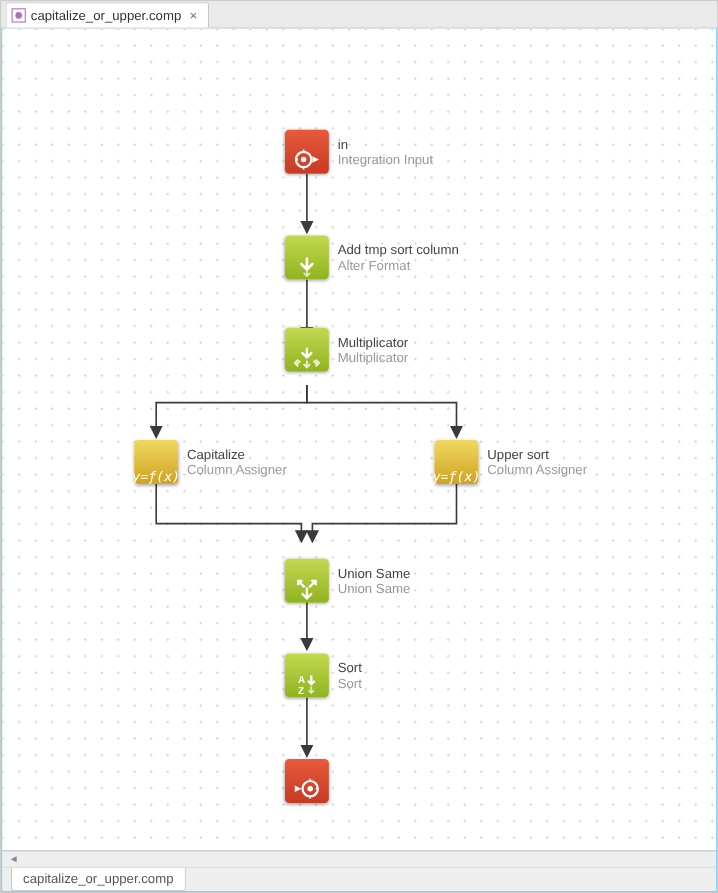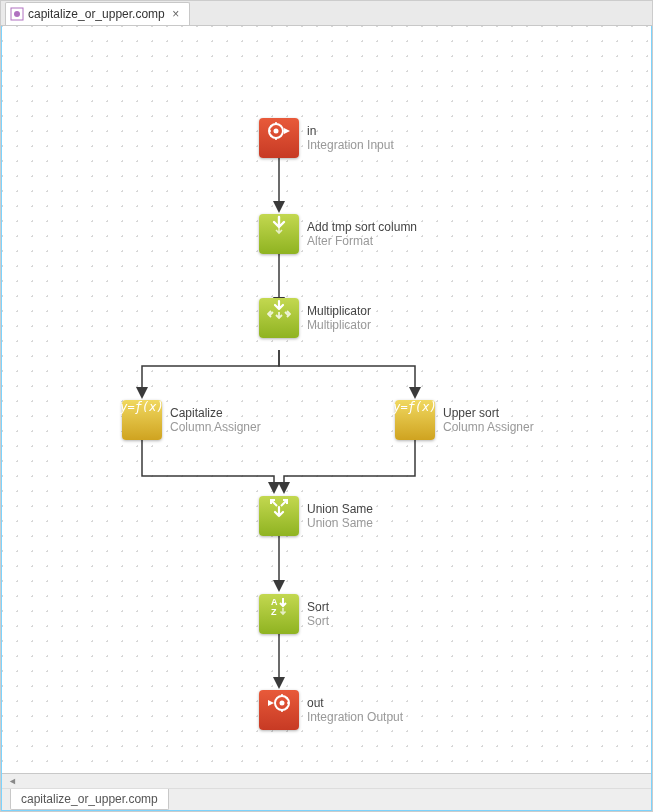--- a/index.html
+++ b/index.html
@@ -5,21 +5,21 @@
   html,body{margin:0;padding:0;width:653px;height:812px;font-family:Segoe UI,Arial,sans-serif;font-size:12px;background:#f5f5f5;color:#333;}
   .window{width:653px;height:812px;background:#7dd3fc;border:1px solid #ccc;box-sizing:border-box;position:relative;}
   .tabbar{height:24px;background:#eaeaea;border-bottom:1px solid #c8c8c8;display:flex;align-items:flex-end;padding-left:4px;}
   .tab{background:#fff;border:1px solid #c8c8c8;border-bottom:none;border-radius:2px 2px 0 0;height:22px;display:flex;align-items:center;padding:0 6px 0 4px;gap:4px;}
   .tab-icon{width:14px;height:14px;display:flex;align-items:center;justify-content:center;}
   .tab-close{width:14px;height:14px;display:flex;align-items:center;justify-content:center;color:#666;}
   .canvas{position:absolute;left:1px;right:1px;top:25px;bottom:38px;background:#fff;
           background-image:radial-gradient(circle,#d7d7d7 1px,transparent 1px);
           background-size:15px 15px;background-position:8px 8px;overflow:hidden;}
   .node{position:absolute;display:flex;align-items:center;gap:8px;}
-  .icon-box{width:40px;height:40px;border-radius:4px;display:flex;align-items:flex-start;justify-content:center;box-shadow:0 1px 3px rgba(0,0,0,0.3);}
+  .icon-box{width:40px;height:40px;border-radius:4px;display:flex;align-items:flex-end;justify-content:center;box-shadow:0 1px 3px rgba(0,0,0,0.3);}
   .icon-red{background:linear-gradient(to bottom,#e85a3a,#c73a24);}
   .icon-green{background:linear-gradient(to bottom,#c3d850,#8fb321);}
   .icon-gold{background:linear-gradient(to bottom,#f0d860,#cfa320);}
   .labels{display:flex;flex-direction:column;line-height:14px;}
   .title{color:#444;}
   .subtitle{color:#999;}
   svg.edges{position:absolute;left:0;top:0;width:100%;height:100%;pointer-events:none;}
   .bottom-tabs{position:absolute;left:1px;right:1px;bottom:1px;height:36px;border-top:1px solid #c8c8c8;background:#eee;}
   .bt-scroll{height:14px;border-bottom:1px solid #ddd;display:flex;align-items:center;padding-left:6px;color:#888;}
   .bt-tab{display:inline-block;background:#fff;border:1px solid #c8c8c8;border-top:none;border-radius:0 0 2px 2px;height:20px;line-height:20px;padding:0 10px;margin-left:8px;color:#555;}
@@ -125,21 +125,21 @@
     <div class="node" style="left:393px;top:374px">
       <div class="icon-box icon-gold">
         <span class="glyph" style="font-size:12px;font-style:italic;">y=ƒ(x)</span>
       </div>
       <div class="labels">
         <span class="title">Upper sort</span>
         <span class="subtitle">Column Assigner</span>
       </div>
     </div>
 
-    <div class="node" style="left:257px;top:470px">
+    <div class="node" style="left:257px;top:482px">
       <div class="icon-box icon-green">
         <svg width="24" height="24" viewBox="0 0 24 24">
             <path d="M4,4 L9,9 M3,7 L3,3 L7,3" stroke="#fff" stroke-width="2" fill="none" transform="translate(1,1)"></path>
             <path d="M20,4 L15,9 M21,7 L21,3 L17,3" stroke="#fff" stroke-width="2" fill="none" transform="translate(-1,1)"></path>
             <path d="M12,11 L12,20 M8,16 L12,20 L16,16" stroke="#fff" stroke-width="2.2" fill="none" stroke-linecap="round" stroke-linejoin="round"></path>
           </svg>
       </div>
       <div class="labels">
         <span class="title">Union Same</span>
         <span class="subtitle">Union Same</span>
@@ -163,24 +163,20 @@
 
     <div class="node" style="left:257px;top:664px">
       <div class="icon-box icon-red">
         <svg width="26" height="26" viewBox="0 0 26 26">
             <path d="M2,10 L8,13 L2,16 Z" fill="#fff"></path>
             <circle cx="16" cy="13" r="7" fill="none" stroke="#fff" stroke-width="2"></circle>
             <circle cx="16" cy="13" r="2.5" fill="#fff"></circle>
             <path d="M16,6 L16,4 M16,20 L16,22 M23,13 L21,13 M21.5,7.5 L20,9 M21.5,18.5 L20,17" stroke="#fff" stroke-width="1.6"></path>
           </svg>
       </div>
-      <div class="labels">
-        <span class="title">out</span>
-        <span class="subtitle">Integration Output</span>
-      </div>
     </div>
 
   </div>
 
   <div class="bottom-tabs">
     <div class="bt-scroll">
       <span style="font-size:9px;">◄</span>
     </div>
     <span class="bt-tab">capitalize_or_upper.comp</span>
   </div>

